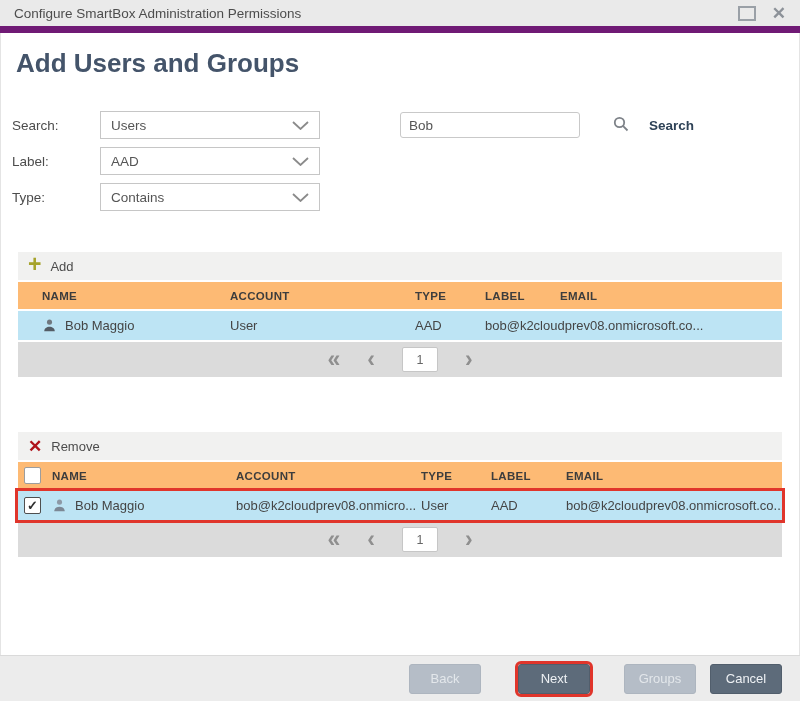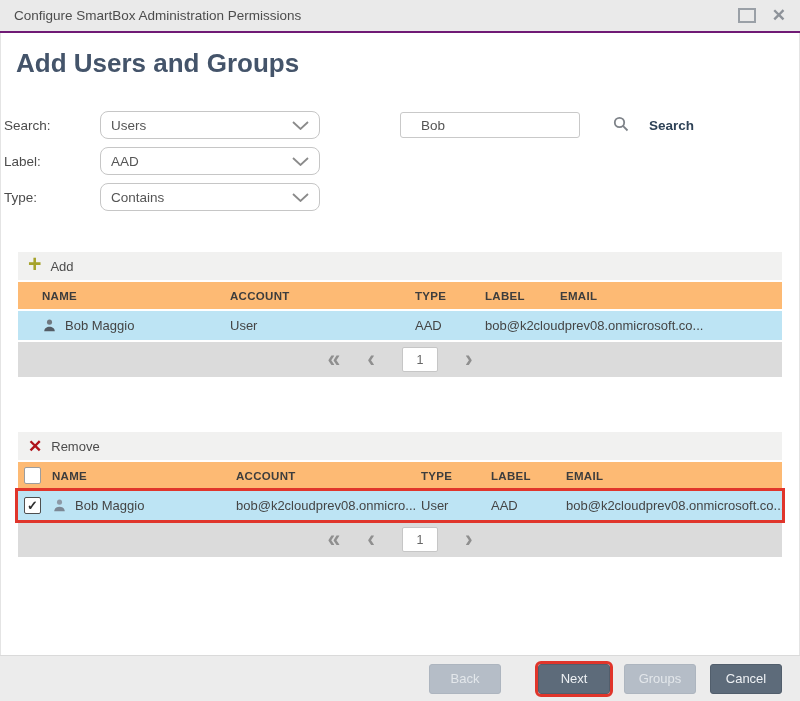--- a/index.html
+++ b/index.html
@@ -5,40 +5,40 @@
   html,body{margin:0;padding:0;background:#fff;}
   .dialog{
     position:relative;width:800px;height:701px;background:#ffffff;
     font-family:"Liberation Sans",sans-serif;overflow:hidden;
     box-shadow:inset 0 0 0 1px #e4e4e4;
   }
   
   .titlebar{
     position:absolute;top:0;left:0;right:0;height:33px;background:#eaeaea;
     display:flex;align-items:center;padding:0 14px;box-sizing:border-box;
-    font-size:13.5px;color:#4d4d4d;border-bottom:2px solid #701a75;
+    font-size:13.5px;color:#4d4d4d;border-bottom:7px solid #701a75;
   }
   .win-controls{margin-left:auto;display:flex;align-items:center;gap:16px;}
   .maximize-glyph{width:14px;height:11px;border:2px solid #9aa0a7;display:inline-block;}
   .close-glyph{font-size:17px;color:#8d9299;font-weight:700;line-height:1;}
   
   .heading{position:absolute;top:48px;left:16px;font-size:26px;font-weight:600;color:#44546a;}
   
   .form-row{position:absolute;left:0;right:0;height:28px;}
-  .form-row .lbl{position:absolute;left:4px;top:0;height:28px;display:flex;align-items:center;font-size:13.5px;color:#4c4c4c;}
+  .form-row .lbl{position:absolute;left:12px;top:0;height:28px;display:flex;align-items:center;font-size:13.5px;color:#4c4c4c;}
   .dropdown{
     position:absolute;left:100px;top:0;width:220px;height:28px;box-sizing:border-box;
-    border:1px solid #c6c6c6;border-radius:8px;background:#fff;display:flex;
+    border:1px solid #c6c6c6;border-radius:0;background:#fff;display:flex;
     align-items:center;justify-content:space-between;padding:0 10px;font-size:13.5px;color:#555;
     cursor:pointer;
   }
   .chev{display:inline-flex;}
   .text-input{
     position:absolute;left:400px;top:1px;width:180px;height:26px;box-sizing:border-box;
-    border:1px solid #c9c9c9;border-radius:3px;padding:0 20px;font-size:13.5px;color:#555;
+    border:1px solid #c9c9c9;border-radius:3px;padding:0 8px;font-size:13.5px;color:#555;
     font-family:"Liberation Sans",sans-serif;
   }
   .search-btn{
     position:absolute;left:613px;top:0;height:28px;display:flex;align-items:center;gap:20px;
     color:#2e4257;font-weight:700;font-size:13.5px;cursor:pointer;
   }
   
   .tbl{position:absolute;left:18px;width:764px;}
   .tbl-toolbar{
     height:30px;background:#f1f1f0;display:flex;align-items:center;gap:9px;
@@ -78,21 +78,21 @@
   .footer{
     position:absolute;left:0;right:0;bottom:0;height:46px;background:#ececec;
     border-top:1px solid #dadada;display:flex;align-items:center;justify-content:flex-end;
     gap:14px;padding-right:18px;box-sizing:border-box;
   }
   .btn{
     width:72px;height:30px;border-radius:3px;display:flex;align-items:center;justify-content:center;
     font-size:13px;cursor:pointer;box-sizing:border-box;
   }
   .btn-dark{background:#5d6b7a;color:#eef1f4;border:1px solid #515e6c;}
-  .btn-light{background:#b5bdc7;color:#e3e7eb;border:1px solid #adb5bf;cursor:default;}
+  .btn-light{background:#b5bdc7;color:#e3e7eb;border:1px solid #adb5bf;cursor:default;margin-left:20px;}
   .hl-btn{outline:3px solid #e0352b;z-index:5;margin-left:23px;}
 </style>
 </head>
 <body>
 
 <div class="dialog">
 
   <div class="titlebar">
     <span>Configure SmartBox Administration Permissions</span>
     <span class="win-controls">

